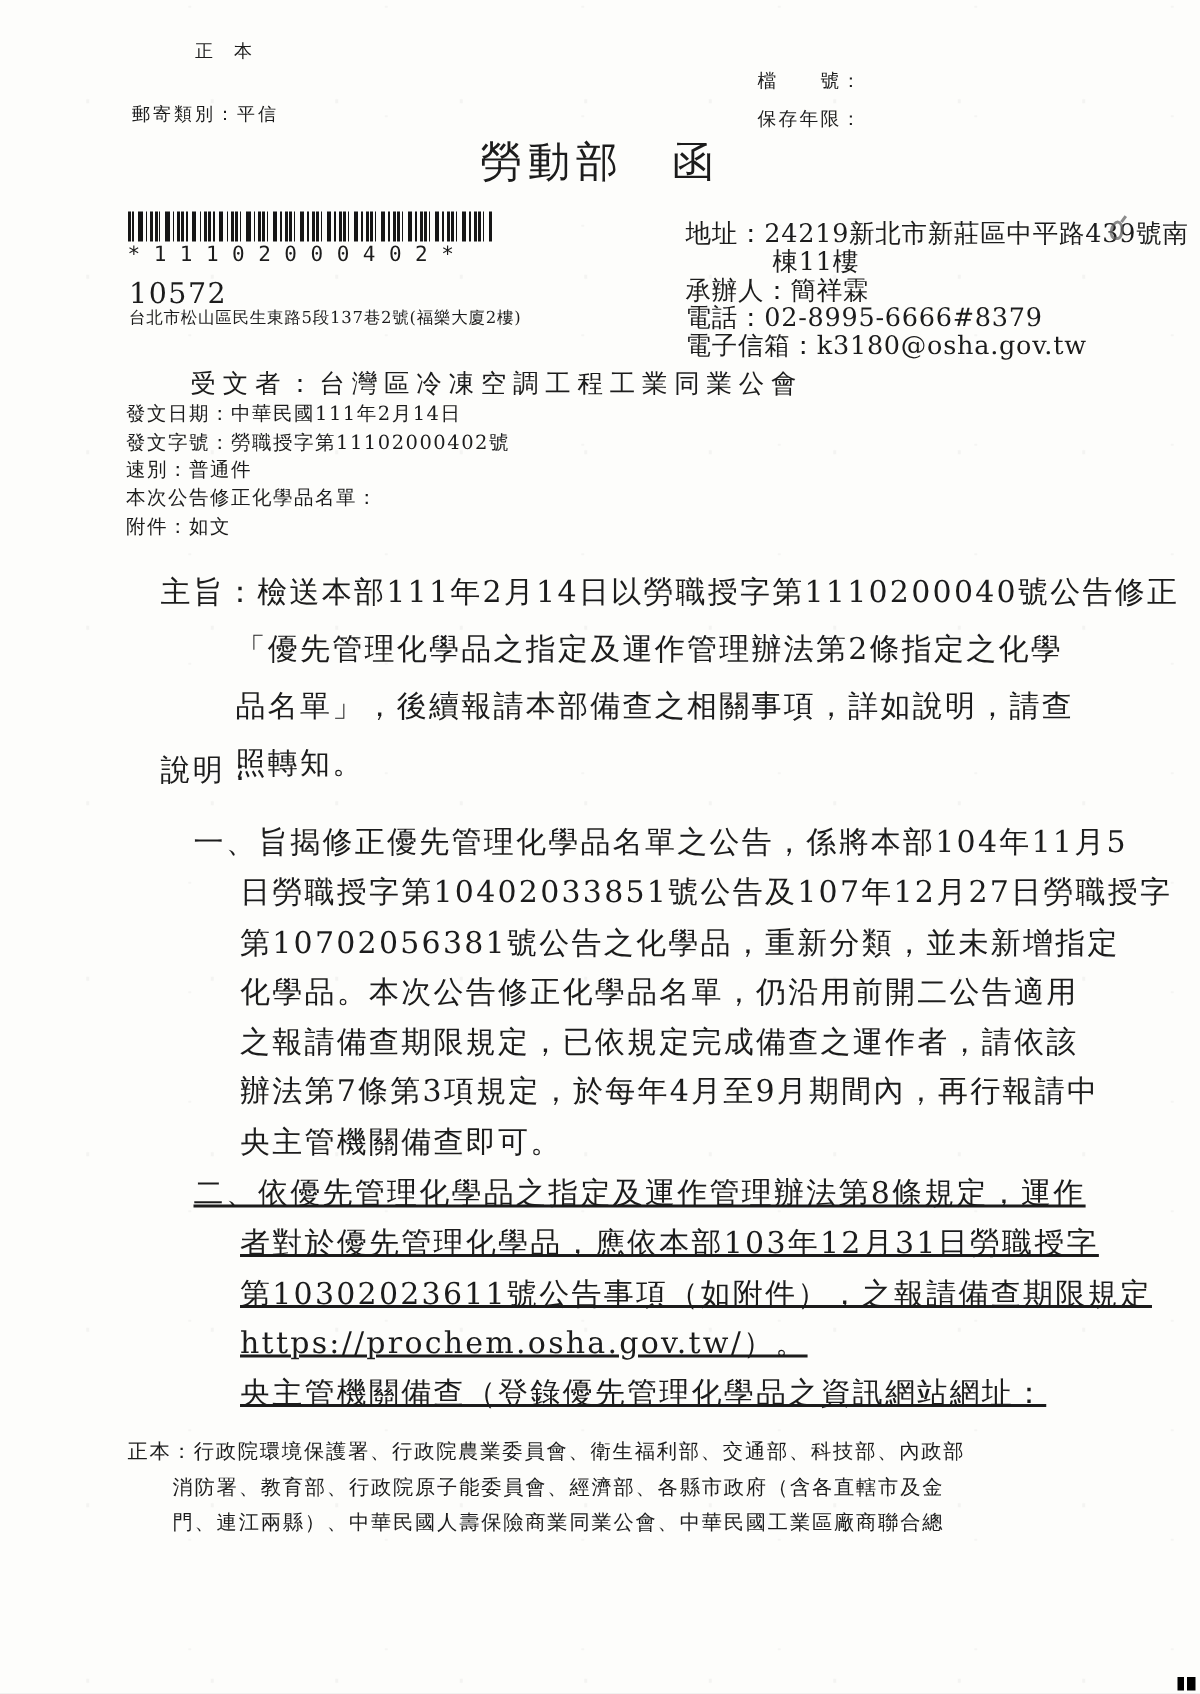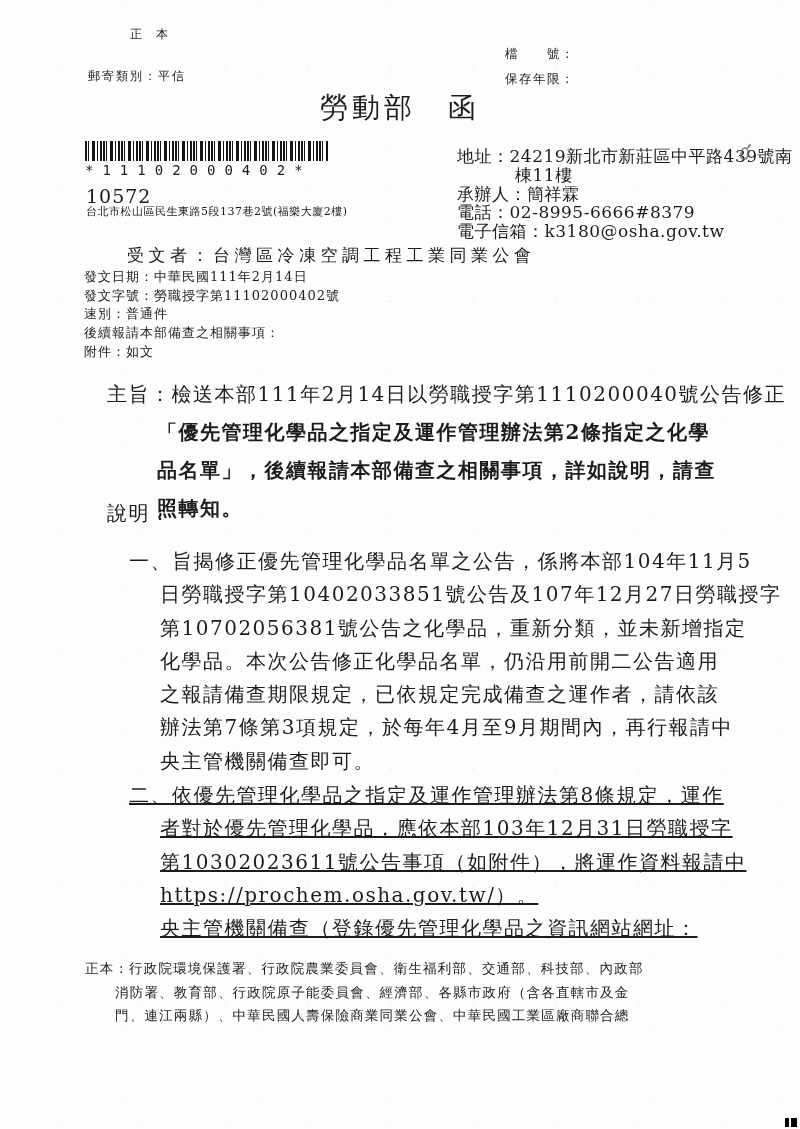--- a/index.html
+++ b/index.html
@@ -49,21 +49,21 @@
 
   .sender  { position:absolute; left:457px; top:147px; font-size:17px; line-height:18.8px; letter-spacing:0.5px; }
   .sender .indent { padding-left:58px; }
 
   .recipient { position:absolute; left:90px; top:244px; font-size:17px; letter-spacing:4.5px; white-space:nowrap;margin-left:37px; }
 
   .meta { position:absolute; left:84px; top:268px; font-size:13px; line-height:18.7px; letter-spacing:1px; }
 
   .body-text { font-size:20px; letter-spacing:1.5px; white-space:nowrap;margin-left:19px; }
   .subject { position:absolute; left:88px; top:375px; line-height:38px; }
-  .subject .cont { padding-left:50px;font-weight:bold; }
+  .subject .cont { padding-left:50px; }
 
   .explain-label { position:absolute; left:88px; top:500px; }
 
   .item { position:absolute; left:88px; line-height:33.3px; }
   .item-1 { top:545px; }
   .item-2 { top:779px;text-decoration:underline; }
   .item .first { padding-left:22px; }
   .item .cont  { padding-left:53px; }
 
   .cc { position:absolute; left:85px; top:957px; font-size:13.5px; line-height:23.5px; letter-spacing:1.2px; white-space:nowrap; }
@@ -113,21 +113,21 @@
     <div>電話：02-8995-6666#8379</div>
     <div>電子信箱：k3180@osha.gov.tw</div>
   </div>
 
   <div class="recipient">受文者：台灣區冷凍空調工程工業同業公會</div>
 
   <div class="meta">
     <div>發文日期：中華民國111年2月14日</div>
     <div>發文字號：勞職授字第11102000402號</div>
     <div>速別：普通件</div>
-    <div>後續報請本部備查之相關事項：</div>
+    <div>本次公告修正化學品名單：</div>
     <div>附件：如文</div>
   </div>
 
   <div class="subject body-text">
     <div>主旨：檢送本部111年2月14日以勞職授字第1110200040號公告修正</div>
     <div class="cont">「優先管理化學品之指定及運作管理辦法第2條指定之化學</div>
     <div class="cont">品名單」，後續報請本部備查之相關事項，詳如說明，請查</div>
     <div class="cont">照轉知。</div>
   </div>
 
@@ -139,21 +139,21 @@
     <div class="cont">第10702056381號公告之化學品，重新分類，並未新增指定</div>
     <div class="cont">化學品。本次公告修正化學品名單，仍沿用前開二公告適用</div>
     <div class="cont">之報請備查期限規定，已依規定完成備查之運作者，請依該</div>
     <div class="cont">辦法第7條第3項規定，於每年4月至9月期間內，再行報請中</div>
     <div class="cont">央主管機關備查即可。</div>
   </div>
 
   <div class="item item-2 body-text">
     <div class="first">二、依優先管理化學品之指定及運作管理辦法第8條規定，運作</div>
     <div class="cont">者對於優先管理化學品，應依本部103年12月31日勞職授字</div>
-    <div class="cont">第10302023611號公告事項（如附件），將運作資料報請中</div>
+    <div class="cont">第10302023611號公告事項（如附件），之報請備查期限規定</div>
     <div class="cont">https://prochem.osha.gov.tw/）。</div>
     <div class="cont">央主管機關備查（登錄優先管理化學品之資訊網站網址：</div>
   </div>
 
   <div class="cc">
     <div>正本：行政院環境保護署、行政院農業委員會、衛生福利部、交通部、科技部、內政部</div>
     <div class="cont">消防署、教育部、行政院原子能委員會、經濟部、各縣市政府（含各直轄市及金</div>
     <div class="cont">門、連江兩縣）、中華民國人壽保險商業同業公會、中華民國工業區廠商聯合總</div>
   </div>
 

